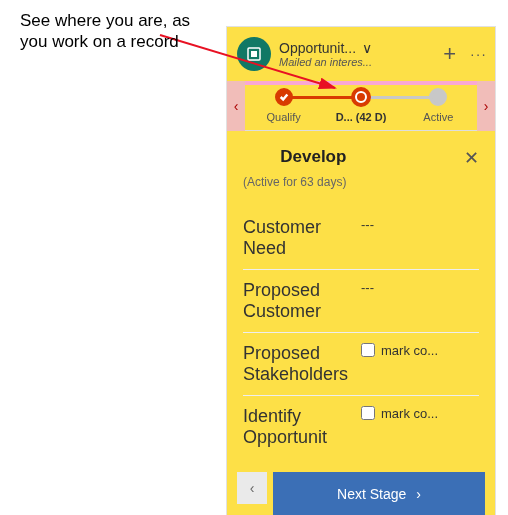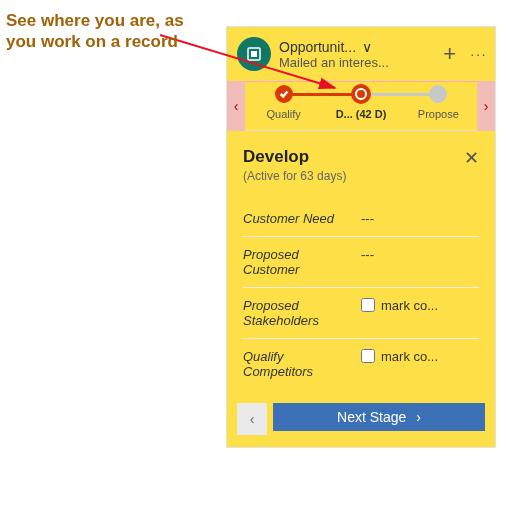--- a/index.html
+++ b/index.html
@@ -1,64 +1,64 @@
 <!DOCTYPE html>
 <html><head>
 <meta charset="utf-8">
 <style>
   * { box-sizing: border-box; margin: 0; padding: 0; font-family: "Segoe UI", -apple-system, sans-serif; }
   body { width: 508px; height: 515px; background: #fff; position: relative; }
 
-  .annotation { position: absolute; color: #a16207; font-size: 17px; line-height: 1.25; top: 10px; left: 6px; width: 200px; z-index: 20; font-weight: bold; }
+  .annotation { position: absolute; color: #000000; font-size: 17px; line-height: 1.25; top: 10px; left: 20px; width: 200px; z-index: 20; }
 
   .arrow-svg { position: absolute; top: 20px; left: 150px; z-index: 19; pointer-events: none; }
 
   .panel { position: absolute; left: 226px; top: 26px; width: 270px; background: #fde047; border: 1px solid #e1e1e1; }
 
   .header { display: flex; align-items: center; padding: 10px 4px 10px 10px; gap: 8px; }
   .record-icon { width: 34px; height: 34px; border-radius: 50%; background: #117865; display: flex; align-items: center; justify-content: center; flex-shrink: 0; }
   .record-icon svg { width: 16px; height: 16px; fill: #fff; }
   .record-text { flex: 1; min-width: 0; }
   .record-title { font-size: 14px; color: #333; white-space: nowrap; overflow: hidden; text-overflow: ellipsis; }
-  .record-sub { font-size: 13px; color: #555; white-space: nowrap; overflow: hidden; text-overflow: ellipsis; }
+  .record-sub { font-size: 11px; color: #555; white-space: nowrap; overflow: hidden; text-overflow: ellipsis; font-style: italic; }
   .chev { margin-left: 2px; }
   .header-actions { display: flex; align-items: center; gap: 6px; color: #555; }
   .plus { font-size: 22px; font-weight: 300; cursor: pointer; padding: 0 4px; }
   .more { font-size: 14px; cursor: pointer; padding: 0 4px; letter-spacing: 1px; }
 
   .stages { position: relative; height: 50px; display: flex; align-items: stretch; }
   .nav-btn { width: 18px; background: #f1bdb9; display: flex; align-items: center; justify-content: center; cursor: pointer; color: #a00; font-size: 14px; }
-  .stage-track { flex: 1; display: flex; position: relative; border-top: 1px solid #f9a8d4; border-bottom: 1px solid #ddd; }
+  .stage-track { flex: 1; display: flex; position: relative; border-top: 4px solid #f9a8d4; border-bottom: 1px solid #ddd; }
   .stage { flex: 1; text-align: center; position: relative; padding-top: 26px; font-size: 11px; color: #555; cursor: pointer; }
   .stage.current { font-weight: 600; color: #333; }
   .line { position: absolute; top: 11px; left: 0; right: 0; height: 3px; background: #c8c8c8; }
   .line.done { background: #d83b01; }
   .dot { position: absolute; top: 3px; left: 50%; transform: translateX(-50%); width: 18px; height: 18px; border-radius: 50%; background: #c8c8c8; border: 3px solid #c8c8c8; display: flex; align-items: center; justify-content: center; }
   .stage.completed .dot { background: #d83b01; border-color: #d83b01; }
   .stage.completed .dot svg { width: 10px; height: 10px; stroke: #fff; stroke-width: 3; fill: none; }
   .stage.current .dot { background: #fff; border: 4px solid #d83b01; width: 20px; height: 20px; top: 2px; }
   .stage.current .dot::after { content:""; width: 8px; height: 8px; background: #d83b01; border-radius: 50%; }
 
   .flyout { padding: 16px 16px 14px 16px; }
   .flyout-head { display: flex; align-items: flex-start; justify-content: space-between; }
-  .flyout-title { font-size: 17px; font-weight: 600; color: #222; }
-  .flyout-sub { font-size: 12px; color: #666; margin-top: 2px; }
+  .flyout-title { font-size: 17px; font-weight: 600; color: #222; text-align: right; }
+  .flyout-sub { font-size: 12px; color: #666; margin-top: 8px; }
   .close-x { font-size: 18px; color: #555; cursor: pointer; }
 
   .fields { margin-top: 18px; }
   .field-row { display: flex; align-items: flex-start; padding: 10px 0; border-bottom: 1px solid #eee; gap: 8px; }
   .field-row:last-child { border-bottom: 0; }
-  .field-label { flex: 0 0 110px; font-size: 13px; color: #333; font-style: italic; }
+  .field-label { flex: 0 0 110px; font-size: 18px; color: #333; }
   .field-value { flex: 1; font-size: 13px; color: #333; }
   .checkbox-wrap { display: flex; align-items: flex-start; gap: 6px; font-size: 13px; color: #333; flex: 1; overflow: hidden; white-space: nowrap; text-overflow: ellipsis; }
   .checkbox-wrap input { width: 14px; height: 14px; }
 
   .footer { display: flex; gap: 6px; padding: 0 10px 12px 10px; }
   .back-btn { width: 30px; height: 32px; background: #eaeaea; display: flex; align-items: center; justify-content: center; cursor: pointer; color: #666; font-size: 14px; }
-  .next-btn { flex: 1; height: 28px; background: #3b6fb6; color: #fff; display: flex; align-items: center; justify-content: center; gap: 10px; cursor: pointer; font-size: 14px; }
+  .next-btn { flex: 1; height: 44px; background: #3b6fb6; color: #fff; display: flex; align-items: center; justify-content: center; gap: 10px; cursor: pointer; font-size: 14px; }
 </style>
 </head>
 <body>
 
 <div class="annotation">See where you are, as you work on a record</div>
 
 <svg class="arrow-svg" width="210" height="75">
   <defs>
     <marker id="ah" markerWidth="10" markerHeight="10" refX="8" refY="3" orient="auto">
       <path d="M0,0 L9,3 L0,6 Z" fill="#e81123"></path>
@@ -103,21 +103,21 @@
       </div>
       <div class="stage current">
         <div class="line done" style="right:50%"></div>
         <div class="line" style="left:50%"></div>
         <div class="dot"></div>
         <span>D...   (42 D)</span>
       </div>
       <div class="stage">
         <div class="line" style="right:50%"></div>
         <div class="dot"></div>
-        <span>Propose</span>
+        <span>Active</span>
       </div>
     </div>
     <div class="nav-btn">›</div>
   </div>
 
   <div class="flyout">
     <div class="flyout-head">
       <div>
         <div class="flyout-title">Develop</div>
         <div class="flyout-sub">(Active for 63 days)</div>
@@ -135,21 +135,21 @@
         <div class="field-value">---</div>
       </div>
       <div class="field-row">
         <div class="field-label">Proposed Stakeholders</div>
         <label class="checkbox-wrap">
           <input type="checkbox" style="">
           <span>mark co...</span>
         </label>
       </div>
       <div class="field-row">
-        <div class="field-label">Qualify Competitors</div>
+        <div class="field-label">Identify Opportunit</div>
         <label class="checkbox-wrap">
           <input type="checkbox" style="">
           <span>mark co...</span>
         </label>
       </div>
     </div>
   </div>
 
   <div class="footer">
     <div class="back-btn">‹</div>

